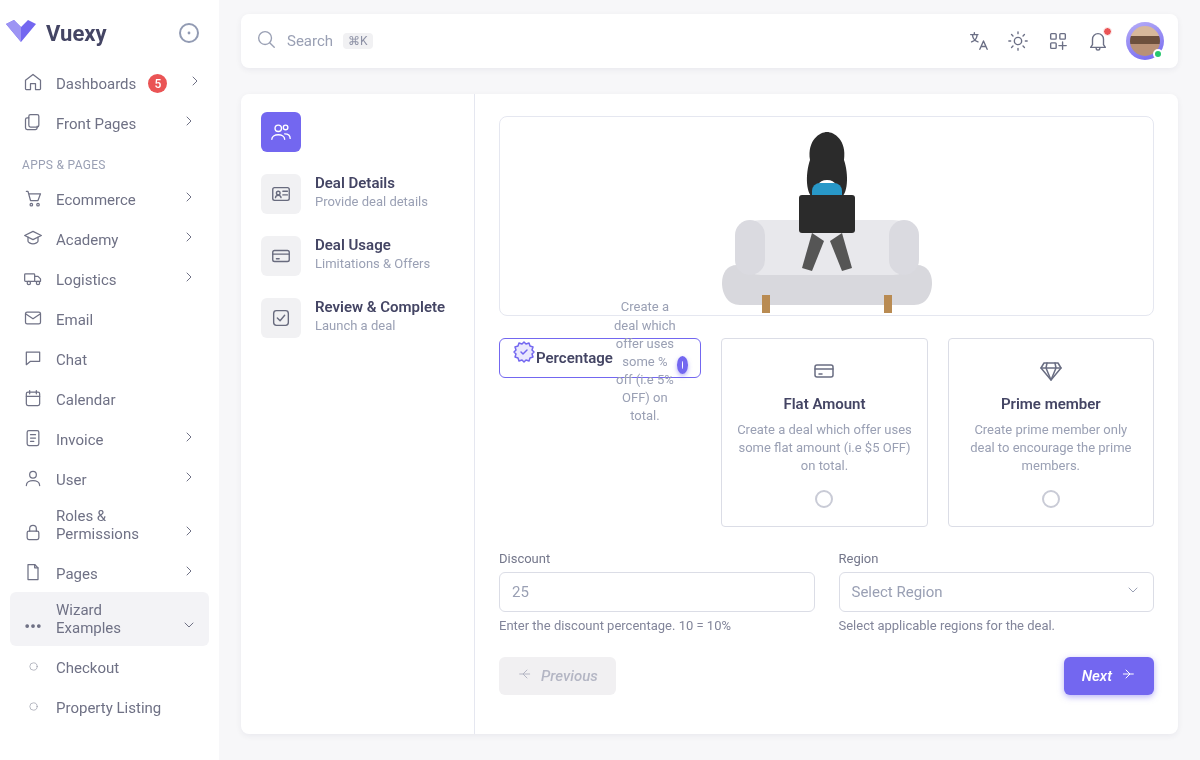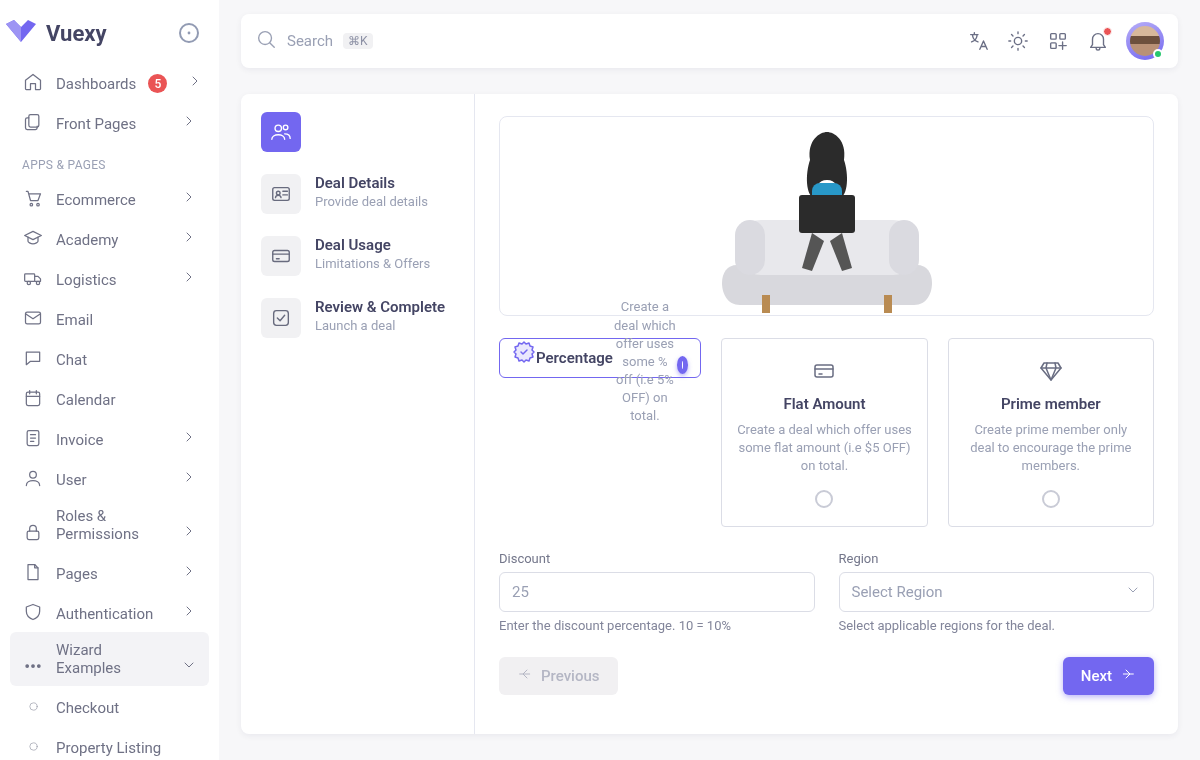--- a/index.html
+++ b/index.html
@@ -64,21 +64,21 @@
   .card-t{font-weight:600;font-size:15px;color:#444564;}
   .card-d{font-size:13px;color:var(--txt-muted);margin-top:8px;line-height:1.4;}
   .radio{width:18px;height:18px;border-radius:50%;border:2px solid #c9cbd6;margin:14px auto 0;display:flex;align-items:center;justify-content:center;}
   .radio.on{border:5px solid var(--primary);box-shadow:0 2px 4px rgba(115,103,240,.5);}
   .fields{display:flex;gap:24px;margin-top:24px;}
   .field{flex:1;}
   .lbl{font-size:13px;color:#74778b;margin-bottom:6px;}
   .inp,.sel{width:100%;height:40px;border:1px solid var(--border2);border-radius:6px;padding:0 12px;font-size:15px;color:var(--txt-muted);background:#fff;display:flex;align-items:center;justify-content:space-between;}
   .hint{font-size:13px;color:#82859a;margin-top:6px;}
   .footer{display:flex;justify-content:space-between;margin-top:24px;}
-  .btn{height:38px;padding:0 18px;border-radius:6px;display:inline-flex;align-items:center;gap:8px;font-size:15px;font-weight:500;cursor:pointer;}
+  .btn{height:38px;padding:0 18px;border-radius:6px;display:inline-flex;align-items:center;gap:8px;font-size:15px;font-weight:500;cursor:pointer;font-style:italic;}
   .btn-prev{background:#f1f0f2;color:#b4b6c4;}
   .btn-next{background:var(--primary);color:#fff;box-shadow:0 2px 6px rgba(115,103,240,.5);}
   svg{stroke:currentColor;fill:none;stroke-width:1.5;stroke-linecap:round;stroke-linejoin:round;}
 </style>
 </head>
 <body>
 
 <div class="app">
   <div class="sidebar">
     <div class="brand">
@@ -228,31 +228,20 @@
             <svg width="20" height="20" viewBox="0 0 24 24">
               <path d="M6 3h8l4 4v14H6Z"></path>
               <path d="M14 3v4h4"></path>
             </svg>
           </span>
         <span>Pages</span>
         <span class="chev"><svg width="16" height="16" viewBox="0 0 24 24">
               <path d="M9 6l6 6-6 6"></path>
             </svg></span>
       </div>
-      <div class="nav-item">
-        <span class="ic">
-            <svg width="20" height="20" viewBox="0 0 24 24">
-              <path d="M12 3l8 3v5c0 5-3 8-8 10-5-2-8-5-8-10V6Z"></path>
-            </svg>
-          </span>
-        <span>Authentication</span>
-        <span class="chev"><svg width="16" height="16" viewBox="0 0 24 24">
-              <path d="M9 6l6 6-6 6"></path>
-            </svg></span>
-      </div>
       <div class="nav-item open">
         <span class="ic">
             <svg width="20" height="20" viewBox="0 0 24 24">
               <circle cx="5" cy="12" r="1.5" fill="currentColor"></circle>
               <circle cx="12" cy="12" r="1.5" fill="currentColor"></circle>
               <circle cx="19" cy="12" r="1.5" fill="currentColor"></circle>
             </svg>
           </span>
         <span>Wizard Examples</span>
         <span class="chev"><svg width="16" height="16" viewBox="0 0 24 24">

